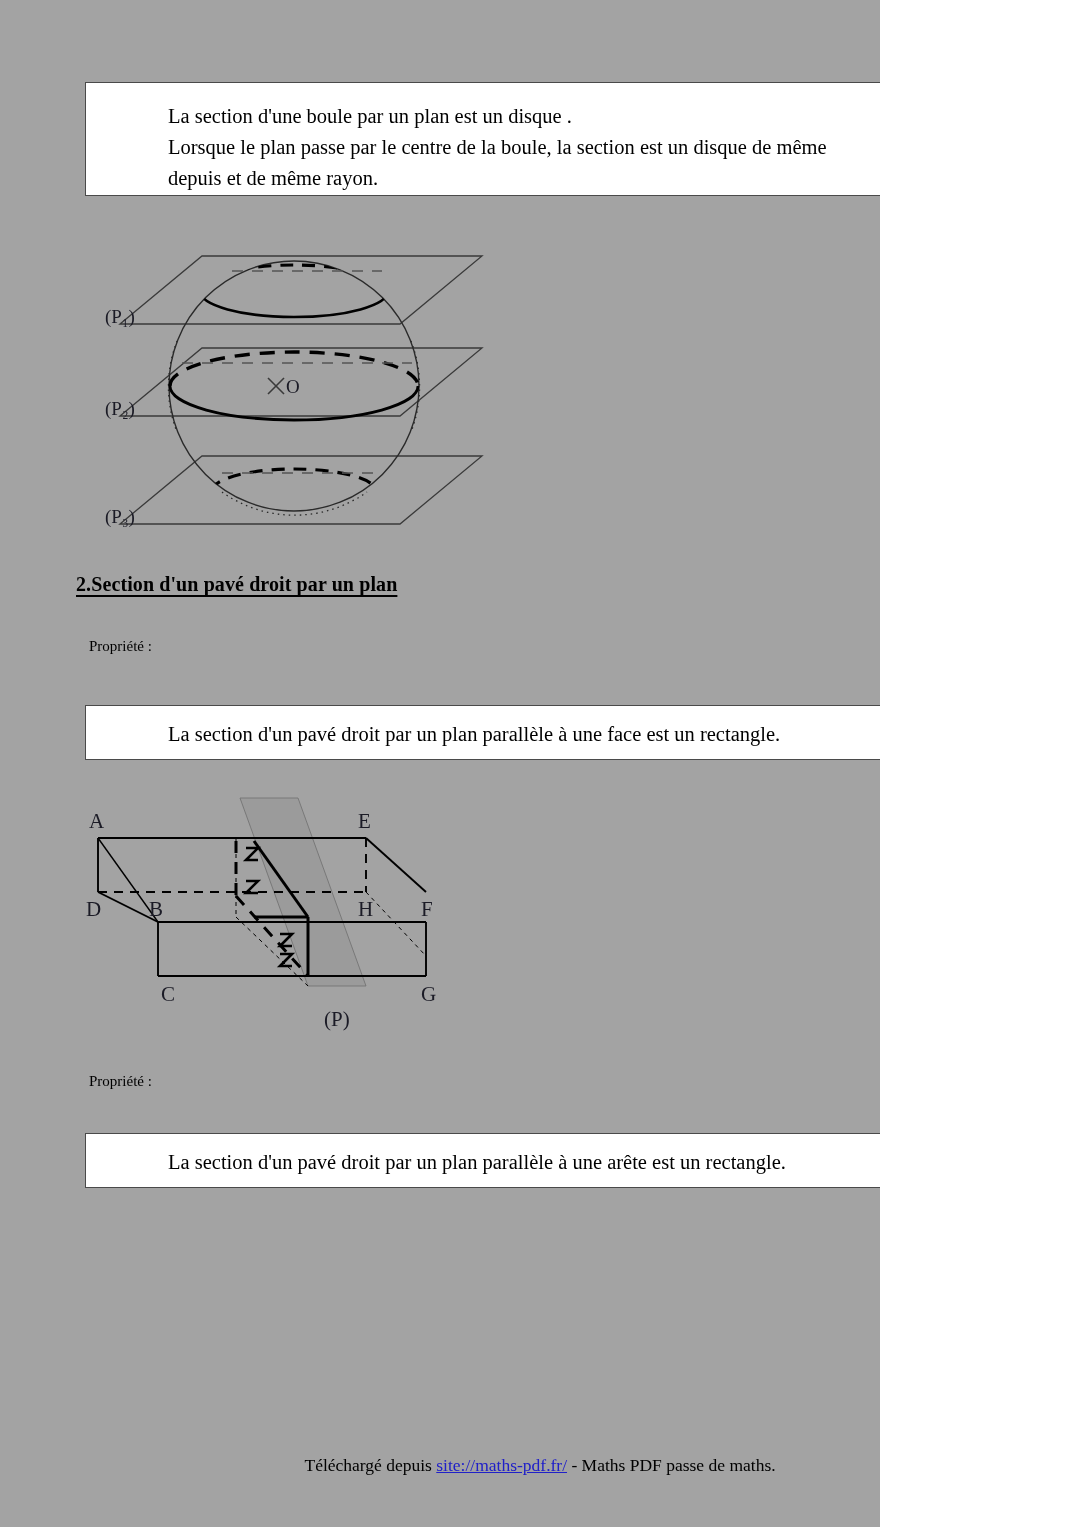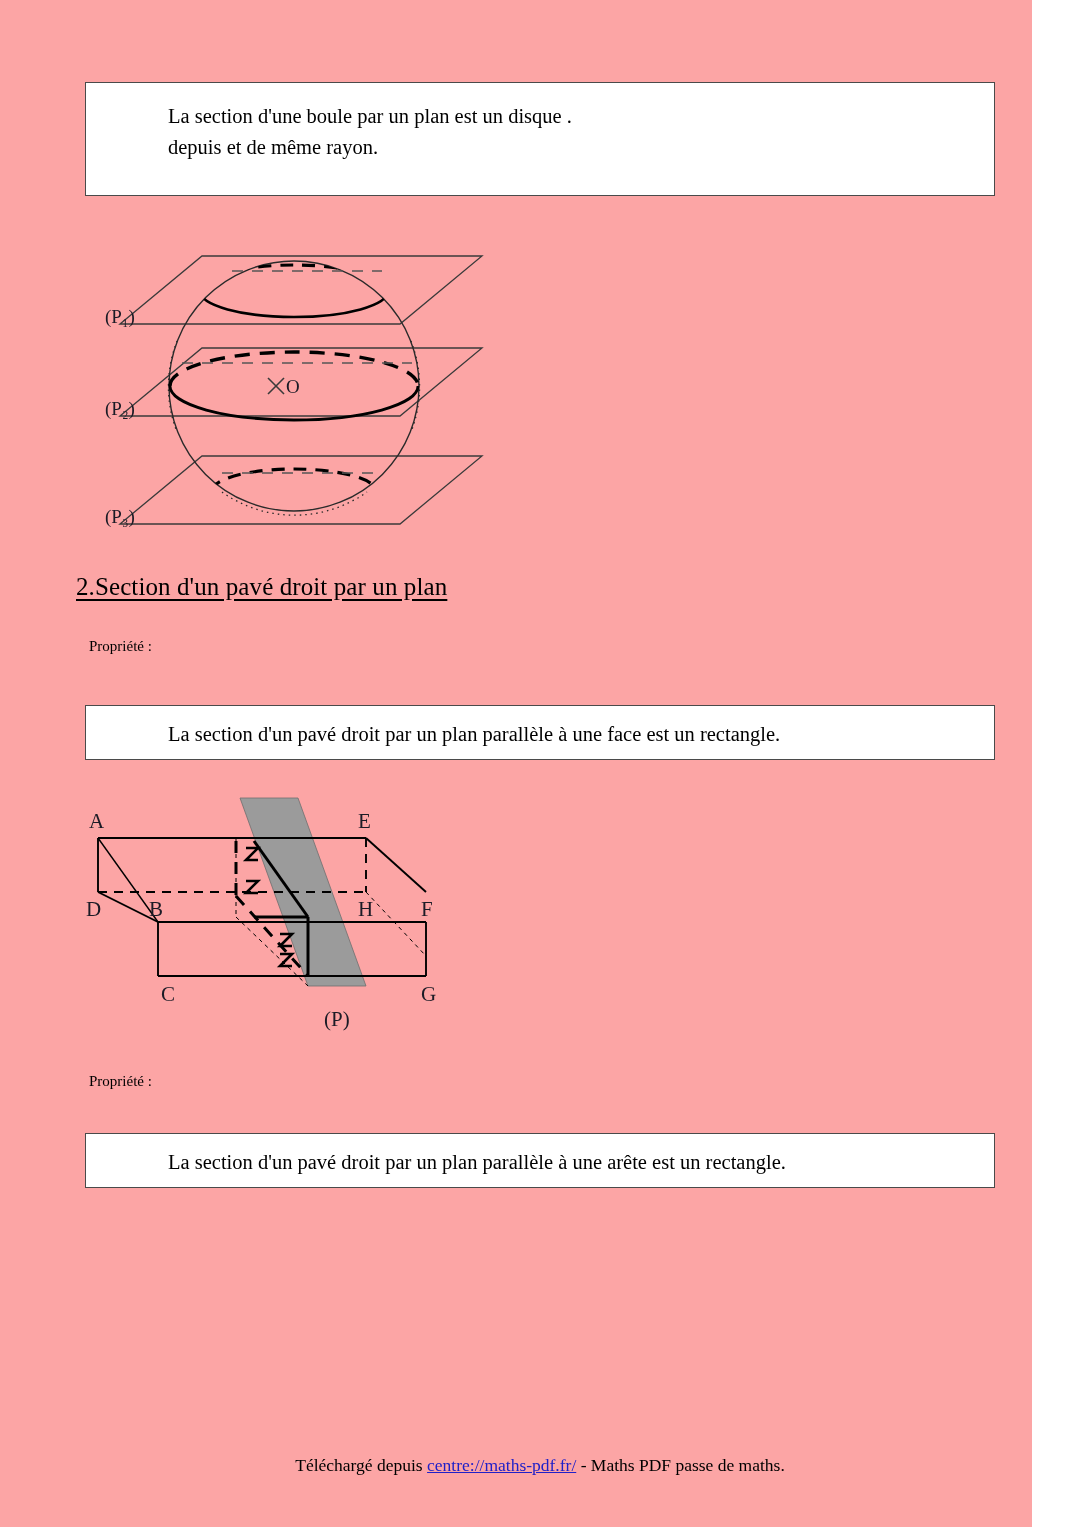--- a/index.html
+++ b/index.html
@@ -7,23 +7,23 @@
     margin: 0;
     padding: 0;
     background: #ffffff;
   }
   body {
     font-family: "Liberation Serif", "DejaVu Serif", serif;
     color: #000000;
   }
   #page {
     position: relative;
-    width: 1032px;
+    width: 880px;
     height: 1527px;
-    background: #fca5a5;
+    background: #a3a3a3;
     overflow: hidden;
   }
 
   
   .prop-box {
     position: absolute;
     box-sizing: border-box;
     border: 1.6px solid #4a4a4a;
     background: #ffffff;
   }
@@ -43,22 +43,22 @@
   #box-face .prop-inner { padding: 13px 18px 13px 82px; }
 
   #box-arete { left: 85px; top: 1133px; width: 910px; height: 55px; }
   #box-arete .prop-inner { padding: 13px 18px 13px 82px; }
 
   
   #heading-2 {
     position: absolute;
     left: 76px;
     top: 573px;
-    font-size: 25px;
-    font-weight: normal;
+    font-size: 20px;
+    font-weight: bold;
     text-decoration: underline;
     text-underline-offset: 4px;
     letter-spacing: 0.1px;
     white-space: nowrap;
   }
   .prop-label {
     position: absolute;
     left: 89px;
     font-size: 15px;
     white-space: nowrap;
@@ -95,20 +95,21 @@
   }
 </style>
 </head>
 <body>
 
 <div id="page">
 
   <div class="prop-box" id="box-boule">
     <div class="prop-inner">
       <div class="prop-line">La section d'une boule par un plan est un disque .</div>
+      <div class="prop-line">Lorsque le plan passe par le centre de la boule, la section est un disque de même</div>
       <div class="prop-line">depuis et de même rayon.</div>
     </div>
   </div>
 
   <div class="figure" id="fig-sphere">
     <svg width="420" height="300" viewBox="0 0 420 300" xmlns="http://www.w3.org/2000/svg">
       <defs>
         <clipPath id="sphereClip">
           <circle cx="212" cy="150" r="125"></circle>
         </clipPath>
@@ -242,16 +243,16 @@
 
   <div class="prop-label" id="prop-label-2">Propriété :</div>
 
   <div class="prop-box" id="box-arete">
     <div class="prop-inner">
       <div class="prop-line">La section d'un pavé droit par un plan parallèle à une arête est un rectangle.</div>
     </div>
   </div>
 
   <div id="footer">
-    <span>Téléchargé depuis </span><a class="flink" href="#">centre://maths-pdf.fr/</a><span> - Maths PDF passe de maths.</span>
+    <span>Téléchargé depuis </span><a class="flink" href="#">site://maths-pdf.fr/</a><span> - Maths PDF passe de maths.</span>
   </div>
 
 </div>
 
 </body></html>

